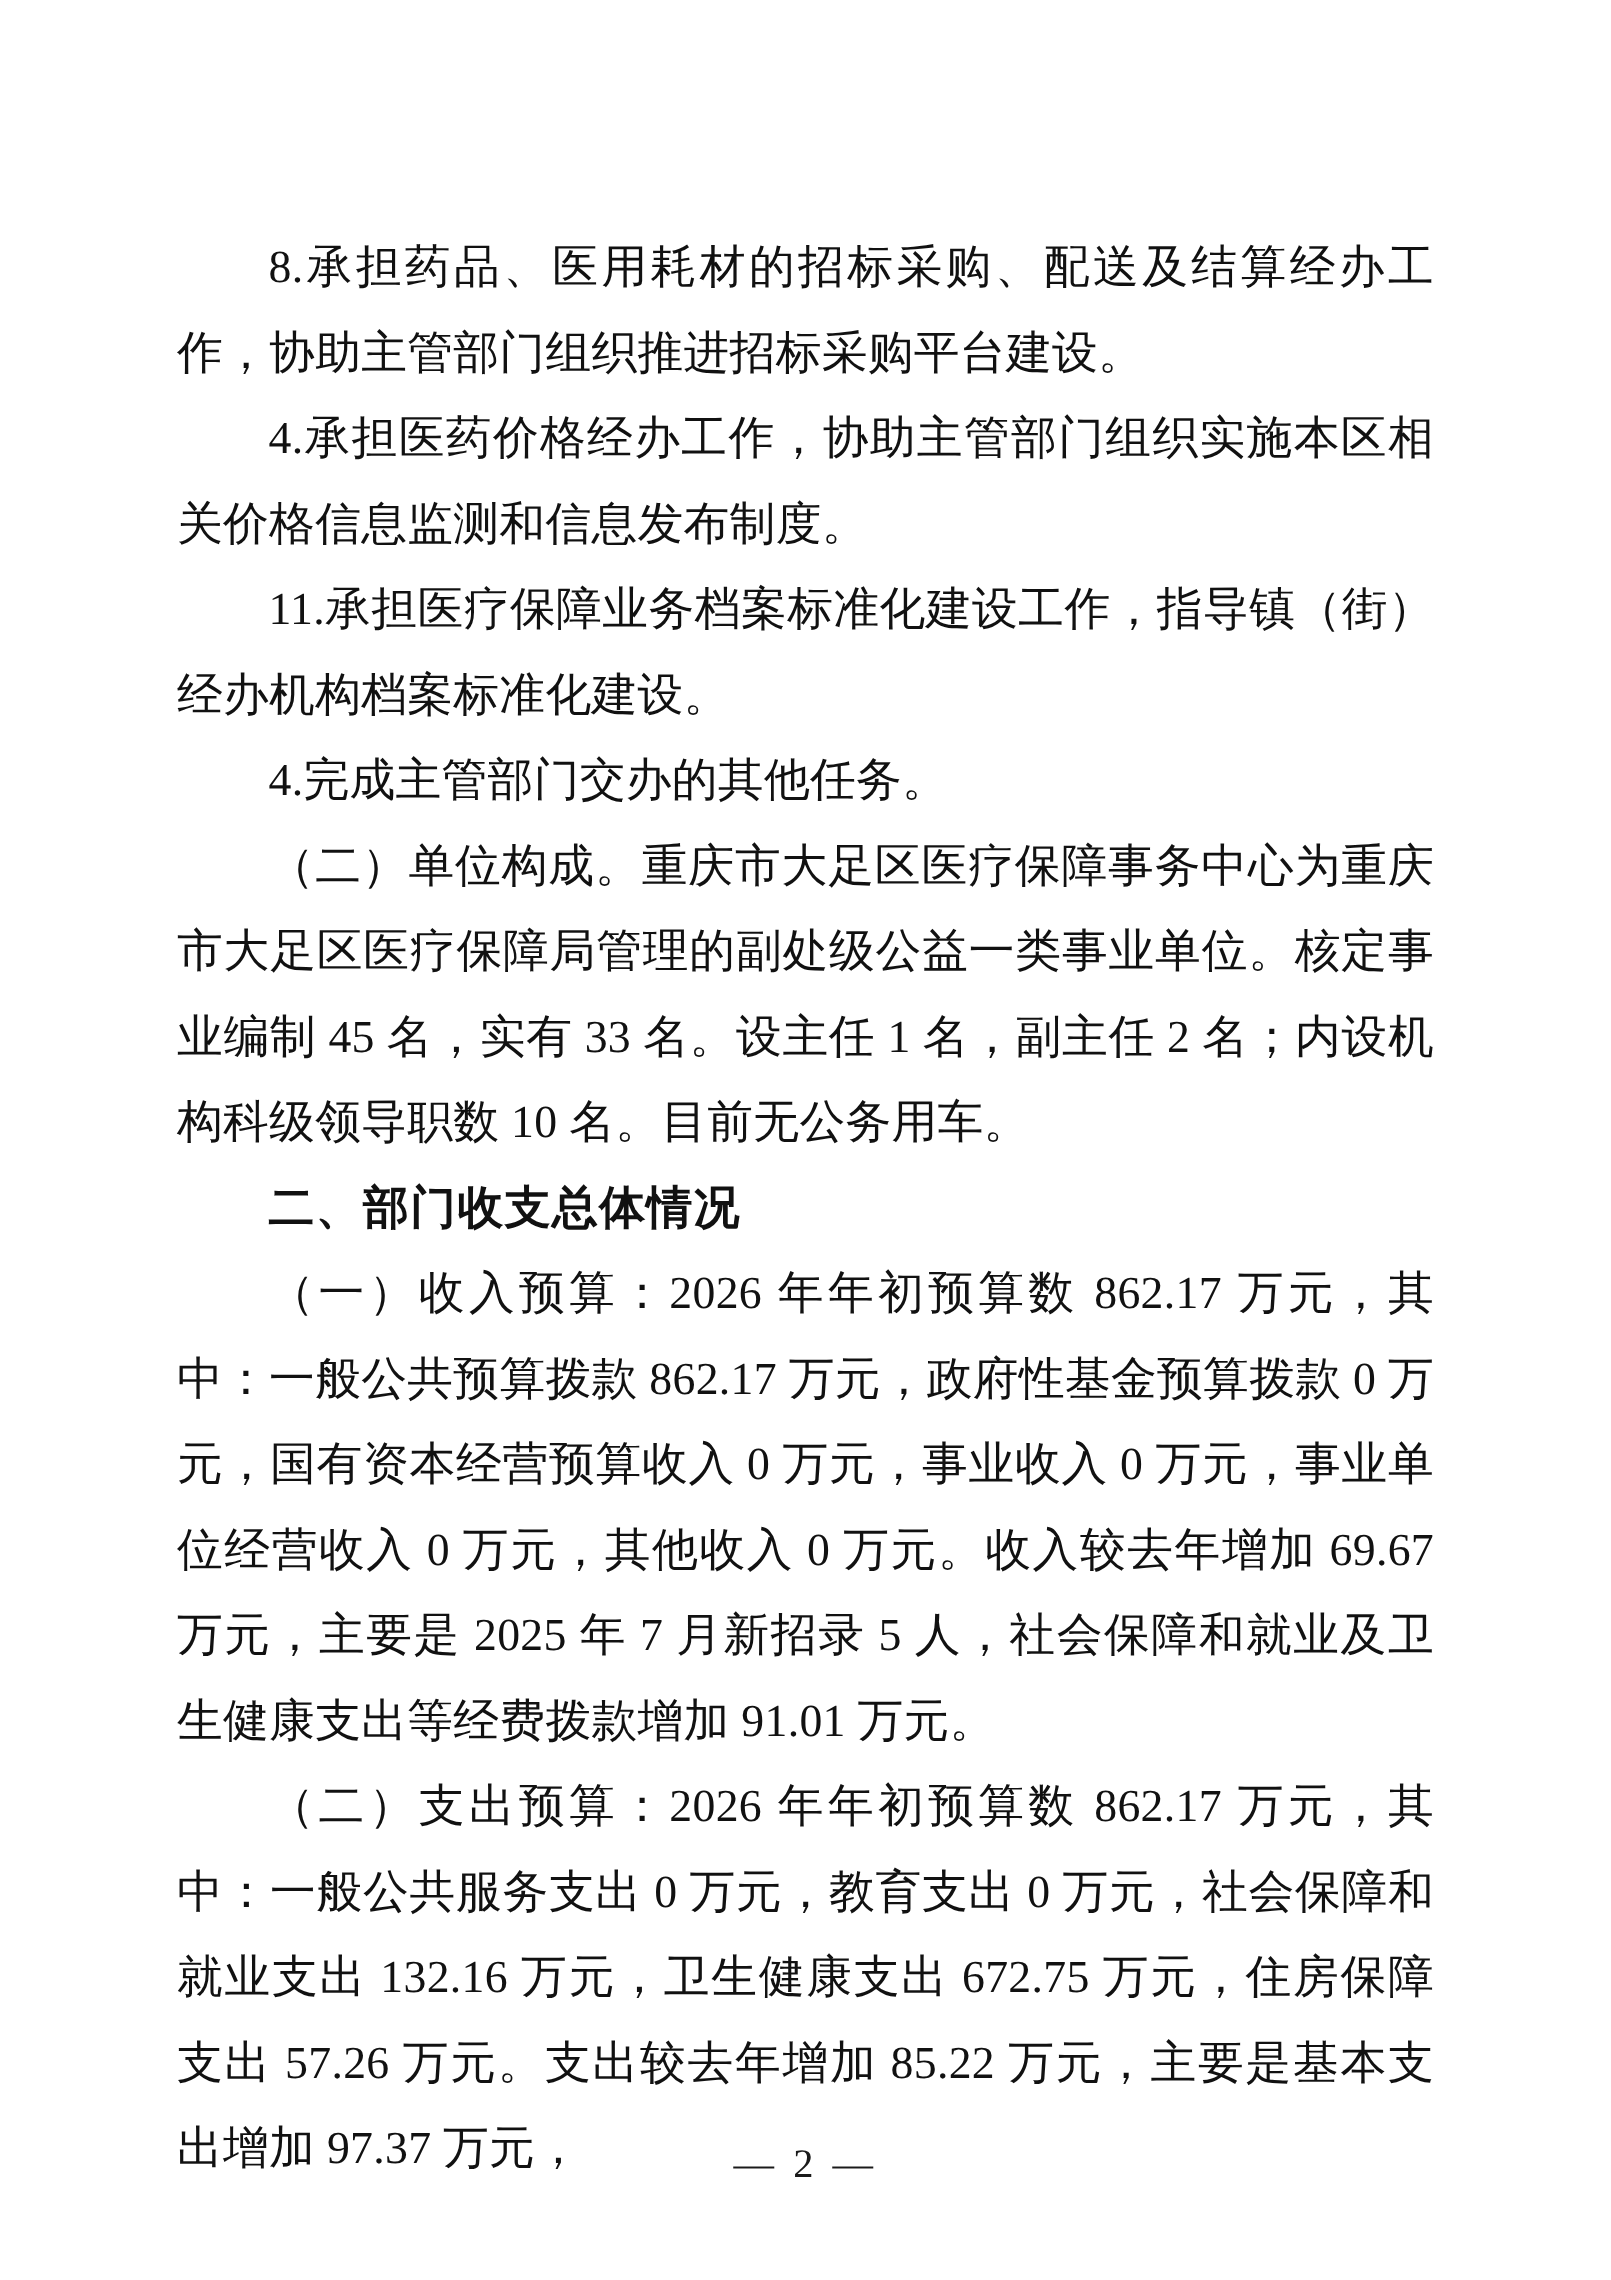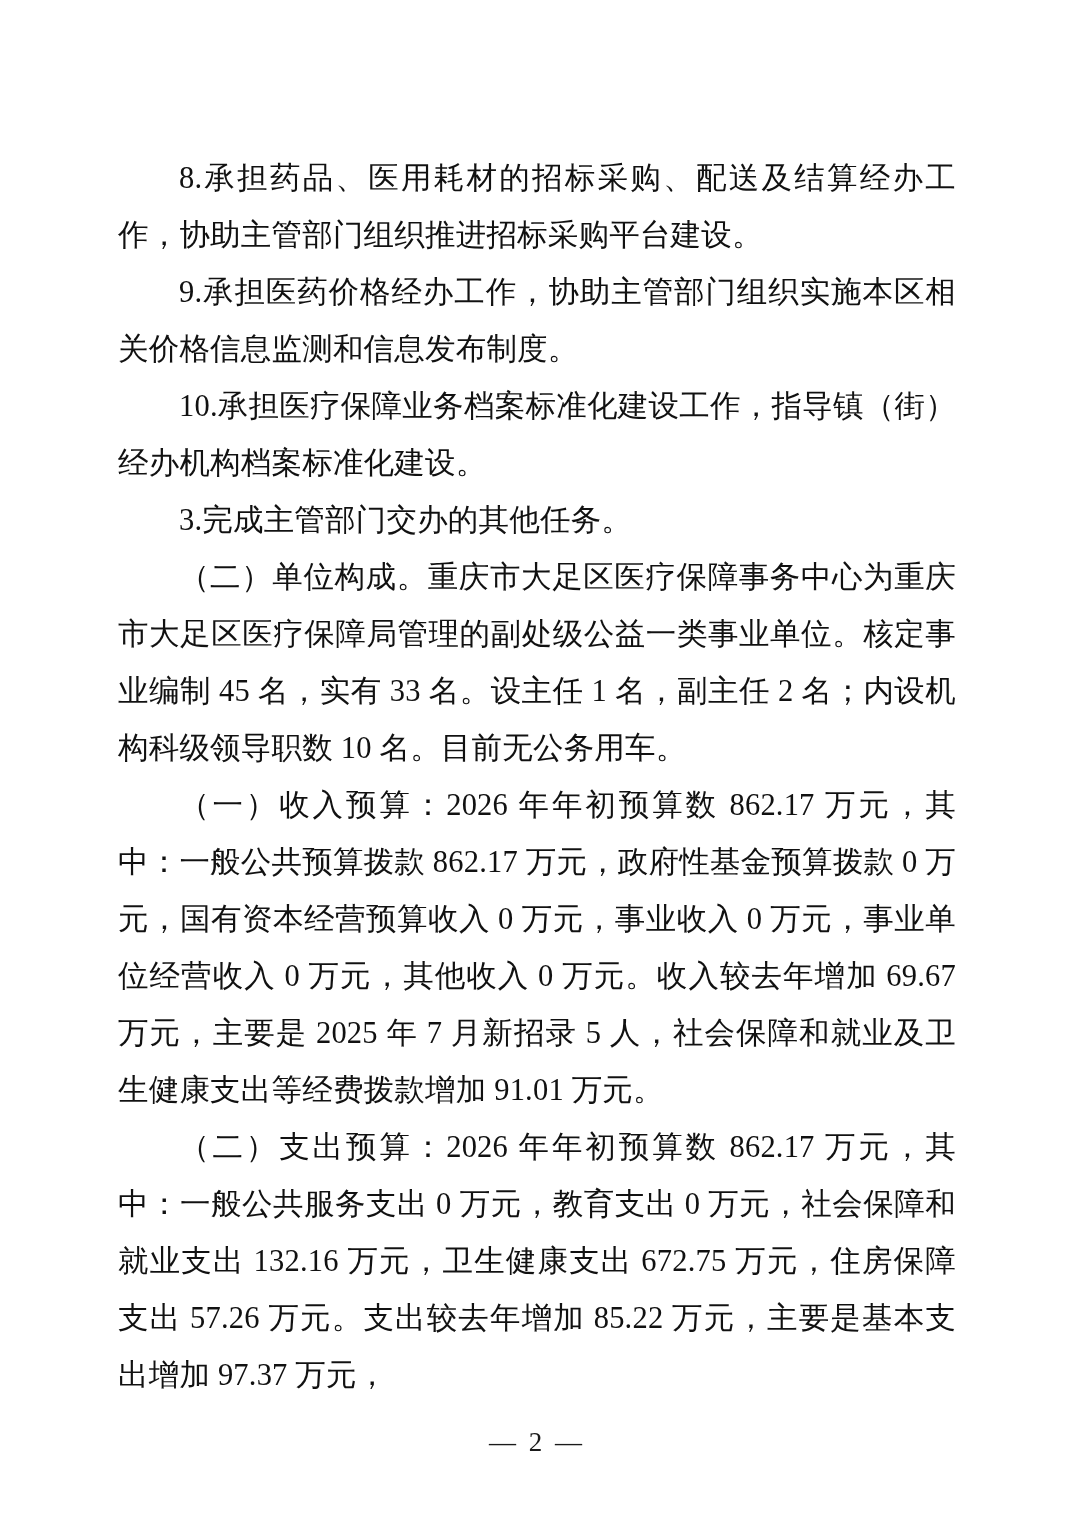--- a/index.html
+++ b/index.html
@@ -57,26 +57,27 @@
   }
   .blk { display: block; }
 </style>
 </head>
 <body>
 
 <div class="page">
 
   <div class="body-text">
     <p class="blk">8.承担药品、医用耗材的招标采购、配送及结算经办工作，协助主管部门组织推进招标采购平台建设。</p>
-    <p class="blk">9.承担医药价格经办工作，协助主管部门组织实施本区相关价格信息监测和信息发布制度。</p>
-    <p class="blk">10.承担医疗保障业务档案标准化建设工作，指导镇（街）经办机构档案标准化建设。</p>
-    <p class="blk">3.完成主管部门交办的其他任务。</p>
+    <p class="blk">4.承担医药价格经办工作，协助主管部门组织实施本区相关价格信息监测和信息发布制度。</p>
+    <p class="blk">11.承担医疗保障业务档案标准化建设工作，指导镇（街）经办机构档案标准化建设。</p>
+    <p class="blk">4.完成主管部门交办的其他任务。</p>
     <p class="blk">（二）单位构成。重庆市大足区医疗保障事务中心为重庆市大足区医疗保障局管理的副处级公益一类事业单位。核定事业编制 45 名，实有 33 名。设主任 1 名，副主任 2 名；内设机构科级领导职数 10 名。目前无公务用车。</p>
   </div>
 
+  <h2 class="heading">二、部门收支总体情况</h2>
 
   <div class="body-text">
     <p class="blk">（一）收入预算：2026 年年初预算数 862.17 万元，其中：一般公共预算拨款 862.17 万元，政府性基金预算拨款 0 万元，国有资本经营预算收入 0 万元，事业收入 0 万元，事业单位经营收入 0 万元，其他收入 0 万元。收入较去年增加 69.67 万元，主要是 2025 年 7 月新招录 5 人，社会保障和就业及卫生健康支出等经费拨款增加 91.01 万元。</p>
     <p class="blk">（二）支出预算：2026 年年初预算数 862.17 万元，其中：一般公共服务支出 0 万元，教育支出 0 万元，社会保障和就业支出 132.16 万元，卫生健康支出 672.75 万元，住房保障支出 57.26 万元。支出较去年增加 85.22 万元，主要是基本支出增加 97.37 万元，</p>
   </div>
 
   <div class="pager">— 2 —</div>
 </div>
 
 </body></html>

